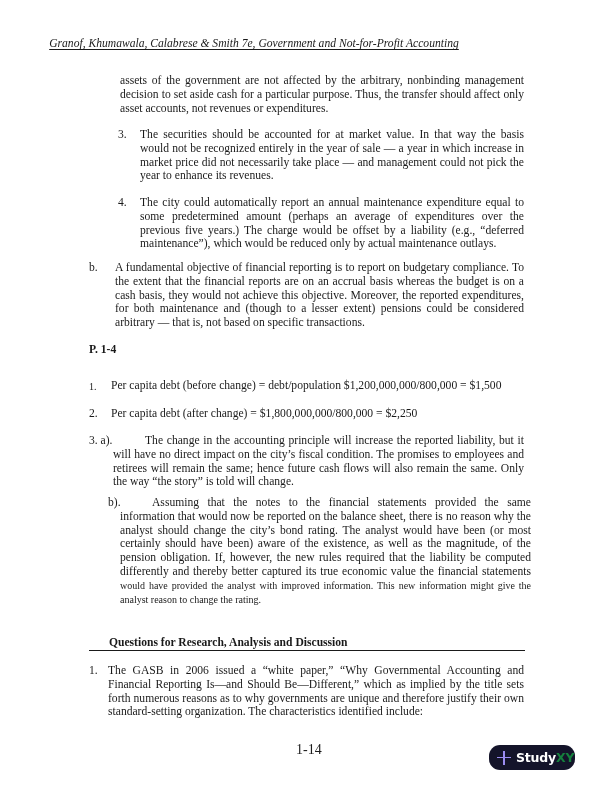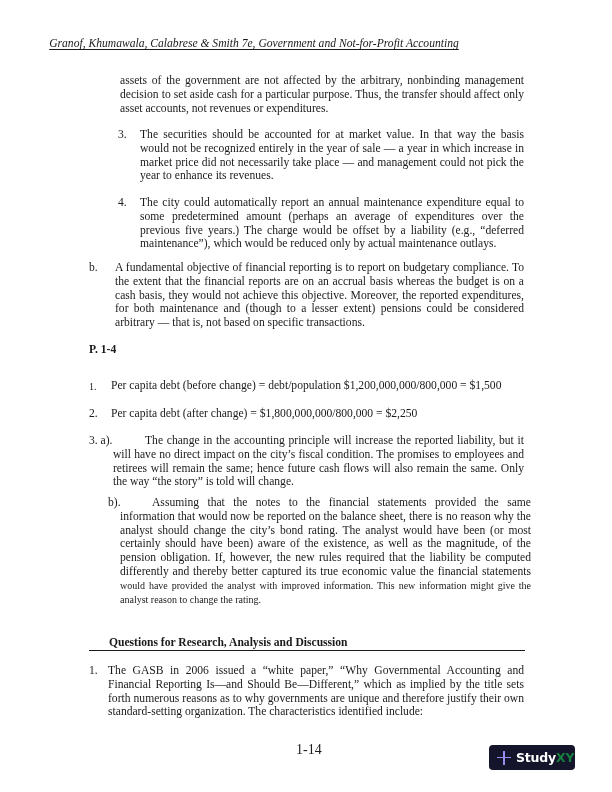--- a/index.html
+++ b/index.html
@@ -17,21 +17,21 @@
     font-size: 11.6px; line-height: 13.8px; text-align: justify;
     text-align-last: left;
   }
   .num { font-size: 11.6px; line-height: 13.8px; }
   .small { font-size: 10px; }
   .bold { font-weight: bold; }
   .rule { height: 1.3px; background: #1a1a1a; }
   .pagenum { font-size: 14px; }
   .badge {
     left: 489px; top: 745px; width: 86px; height: 25px; background: #14142a;
-    border-radius: 4px; display: flex; align-items: center; padding-left: 8px; box-sizing: border-box;
+    border-radius: 11px; display: flex; align-items: center; padding-left: 8px; box-sizing: border-box;
   }
   .badge .plus { width: 14px; height: 14px; position: relative; margin-right: 5px; }
   .badge .plus::before, .badge .plus::after {
     content: ""; position: absolute; background: #9b8cf0;
   }
   .badge .plus::before { left: 6px; top: 0; width: 1.6px; height: 14px; }
   .badge .plus::after { left: 0; top: 6px; width: 14px; height: 1.6px; }
   .badge .brand { font-family: "DejaVu Sans", sans-serif; font-weight: bold; font-size: 12.5px; color: #ffffff; letter-spacing: -0.2px; }
   .badge .brand2 { font-family: "DejaVu Sans", sans-serif; font-weight: bold; font-size: 12.5px; color: #15803d; letter-spacing: -0.2px; }
 </style>

